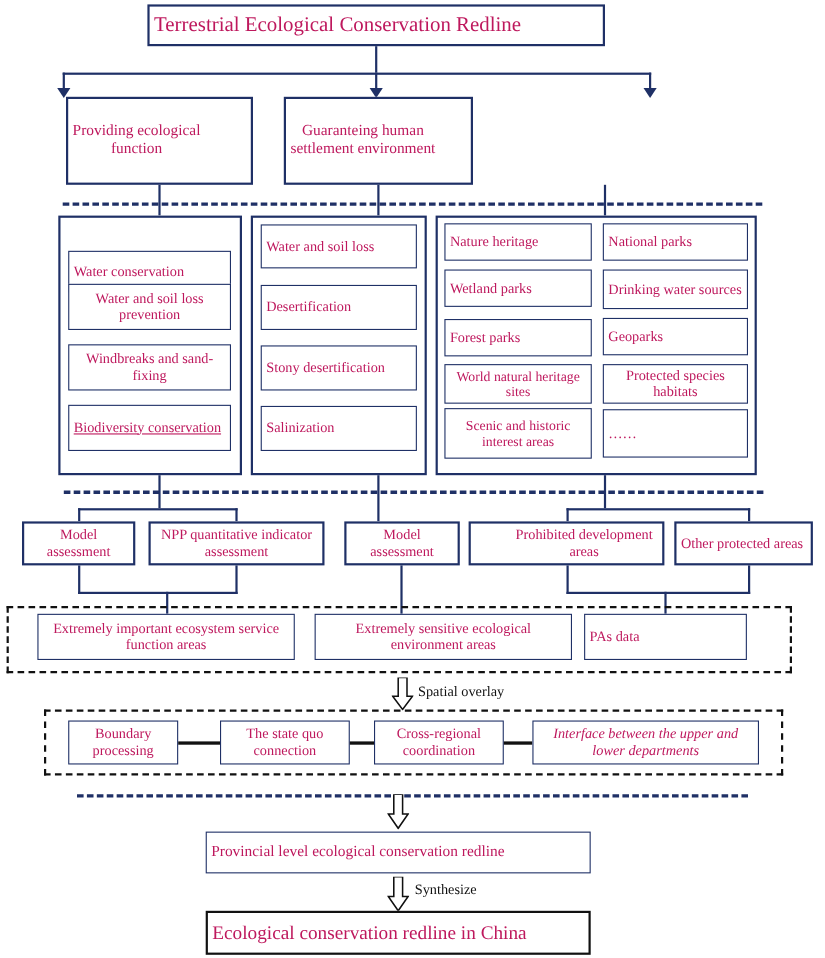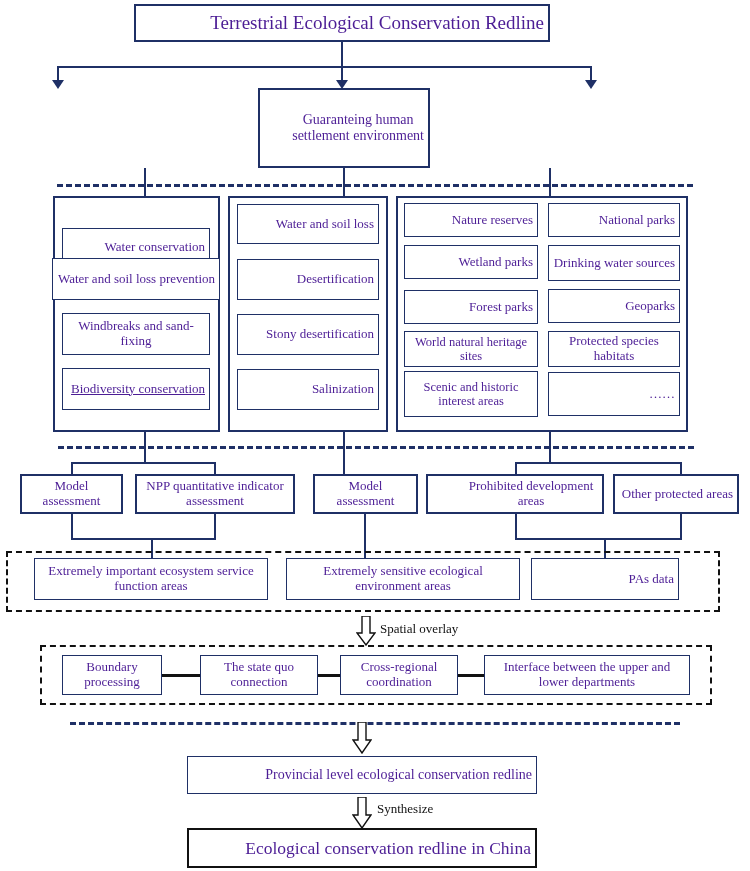--- a/index.html
+++ b/index.html
@@ -1,21 +1,21 @@
 <!DOCTYPE html>
 <html><head>
 <meta charset="utf-8">
 <style>
   html,body{margin:0;padding:0;background:#ffffff;}
   body{font-family:"Liberation Serif","DejaVu Serif",serif;}
   #canvas{position:relative;width:750px;height:871px;overflow:hidden;background:#fff;}
 
   .box{position:absolute;box-sizing:border-box;border:2px solid #1f3066;background:#fff;
-       display:flex;align-items:center;justify-content:flex-end;text-align:center;
-       font-family:"Liberation Serif","DejaVu Serif",serif;color:#4c1d95;line-height:1.15;}
+       display:flex;align-items:center;justify-content:flex-start;text-align:center;
+       font-family:"Liberation Serif","DejaVu Serif",serif;color:#be185d;line-height:1.15;}
   .box.thin{border-width:1px;}
   .box.black{border-color:#111111;}
   .group{position:absolute;box-sizing:border-box;border:2px solid #1f3066;background:#fff;}
   .dashbox{position:absolute;box-sizing:border-box;border:2px dashed #111111;background:transparent;}
 
   .vline{position:absolute;background:#1f3066;width:2px;}
   .hline{position:absolute;background:#1f3066;height:2px;}
   .hline.blk{background:#111111;height:3px;}
 
   .dashline{position:absolute;height:0;border-top:3px dashed #1f3066;}
@@ -43,39 +43,43 @@
 
   <div class="vline" style="left:341px;top:42px;width:2px;height:24px;"></div>
   <div class="hline" style="left:57px;top:66px;width:535px;height:2px;"></div>
   <div class="vline" style="left:57px;top:66px;width:2px;height:16px;"></div>
   <div class="arrowhead" style="left:52px;top:80px;"></div>
   <div class="vline" style="left:341px;top:66px;width:2px;height:16px;"></div>
   <div class="arrowhead" style="left:336px;top:80px;"></div>
   <div class="vline" style="left:590px;top:66px;width:2px;height:16px;"></div>
   <div class="arrowhead" style="left:585px;top:80px;"></div>
 
+  <div class="box t14 pad" style="left:60px;top:88px;width:170px;height:80px;white-space:pre-line;">
+    <span>Providing ecological
+function</span>
+  </div>
   <div class="box t14 pad" style="left:258px;top:88px;width:172px;height:80px;white-space:pre-line;">
     <span>Guaranteing human
 settlement environment</span>
   </div>
 
   <div class="vline" style="left:144px;top:168px;width:2px;height:28px;"></div>
   <div class="vline" style="left:343px;top:168px;width:2px;height:28px;"></div>
   <div class="vline" style="left:549px;top:168px;width:2px;height:28px;"></div>
 
   <div class="dashline" style="left:57px;top:184px;width:636px;"></div>
 
   <div class="group" style="left:53px;top:196px;width:167px;height:236px;"></div>
   <div class="group" style="left:228px;top:196px;width:160px;height:236px;"></div>
   <div class="group" style="left:396px;top:196px;width:292px;height:236px;"></div>
 
   <div class="box thin t13 pad" style="left:62px;top:204px;width:148px;height:38px;margin-top:24px;">
     <span>Water conservation</span>
     </div>
-  <div class="box thin t13 pad" style="left:52px;top:258px;width:168px;height:42px;">
+  <div class="box thin t13 pad" style="left:62px;top:258px;width:148px;height:42px;">
     <span>Water and soil loss prevention</span>
     </div>
   <div class="box thin t13 pad" style="left:62px;top:313px;width:148px;height:42px;">
     <span>Windbreaks and sand-fixing</span>
     </div>
   <div class="box thin t13 pad" style="left:62px;top:368px;width:148px;height:42px;text-decoration:underline;">
     <span>Biodiversity conservation</span>
     </div>
 
   <div class="box thin t13 pad" style="left:237px;top:204px;width:142px;height:40px;">
@@ -85,21 +89,21 @@
     <span>Desertification</span>
     </div>
   <div class="box thin t13 pad" style="left:237px;top:314px;width:142px;height:41px;">
     <span>Stony desertification</span>
     </div>
   <div class="box thin t13 pad" style="left:237px;top:369px;width:142px;height:41px;">
     <span>Salinization</span>
     </div>
 
   <div class="box thin t13 pad" style="left:404px;top:203px;width:134px;height:34px;">
-    <span>Nature reserves</span>
+    <span>Nature heritage</span>
     </div>
   <div class="box thin t13 pad" style="left:404px;top:245px;width:134px;height:34px;">
     <span>Wetland parks</span>
     </div>
   <div class="box thin t13 pad" style="left:404px;top:290px;width:134px;height:34px;">
     <span>Forest parks</span>
     </div>
   <div class="box thin t12 pad" style="left:404px;top:331px;width:134px;height:36px;">
     <span>World natural heritage sites</span>
     </div>
@@ -191,21 +195,21 @@
     </div>
   <div class="hline blk" style="left:162px;top:674px;width:38px;"></div>
   <div class="box thin t13 pad" style="left:200px;top:655px;width:118px;height:40px;">
     <span>The state quo connection</span>
     </div>
   <div class="hline blk" style="left:318px;top:674px;width:22px;"></div>
   <div class="box thin t13 pad" style="left:340px;top:655px;width:118px;height:40px;">
     <span>Cross-regional coordination</span>
     </div>
   <div class="hline blk" style="left:458px;top:674px;width:26px;"></div>
-  <div class="box thin t13 pad" style="left:484px;top:655px;width:206px;height:40px;">
+  <div class="box thin t13 pad" style="left:484px;top:655px;width:206px;height:40px;font-style:italic;">
     <span>Interface between the upper and lower departments</span>
     </div>
 
   <div class="dashline" style="left:70px;top:722px;width:610px;"></div>
 
   <div class="barrow" style="left:352px;top:722px;">
     <svg width="20" height="32" viewBox="0 0 20 32">
       <polygon points="6,0 14,0 14,18 19,18 10,31 1,18 6,18" fill="#ffffff" stroke="#111111" stroke-width="1.4"></polygon>
     </svg>
   </div>

